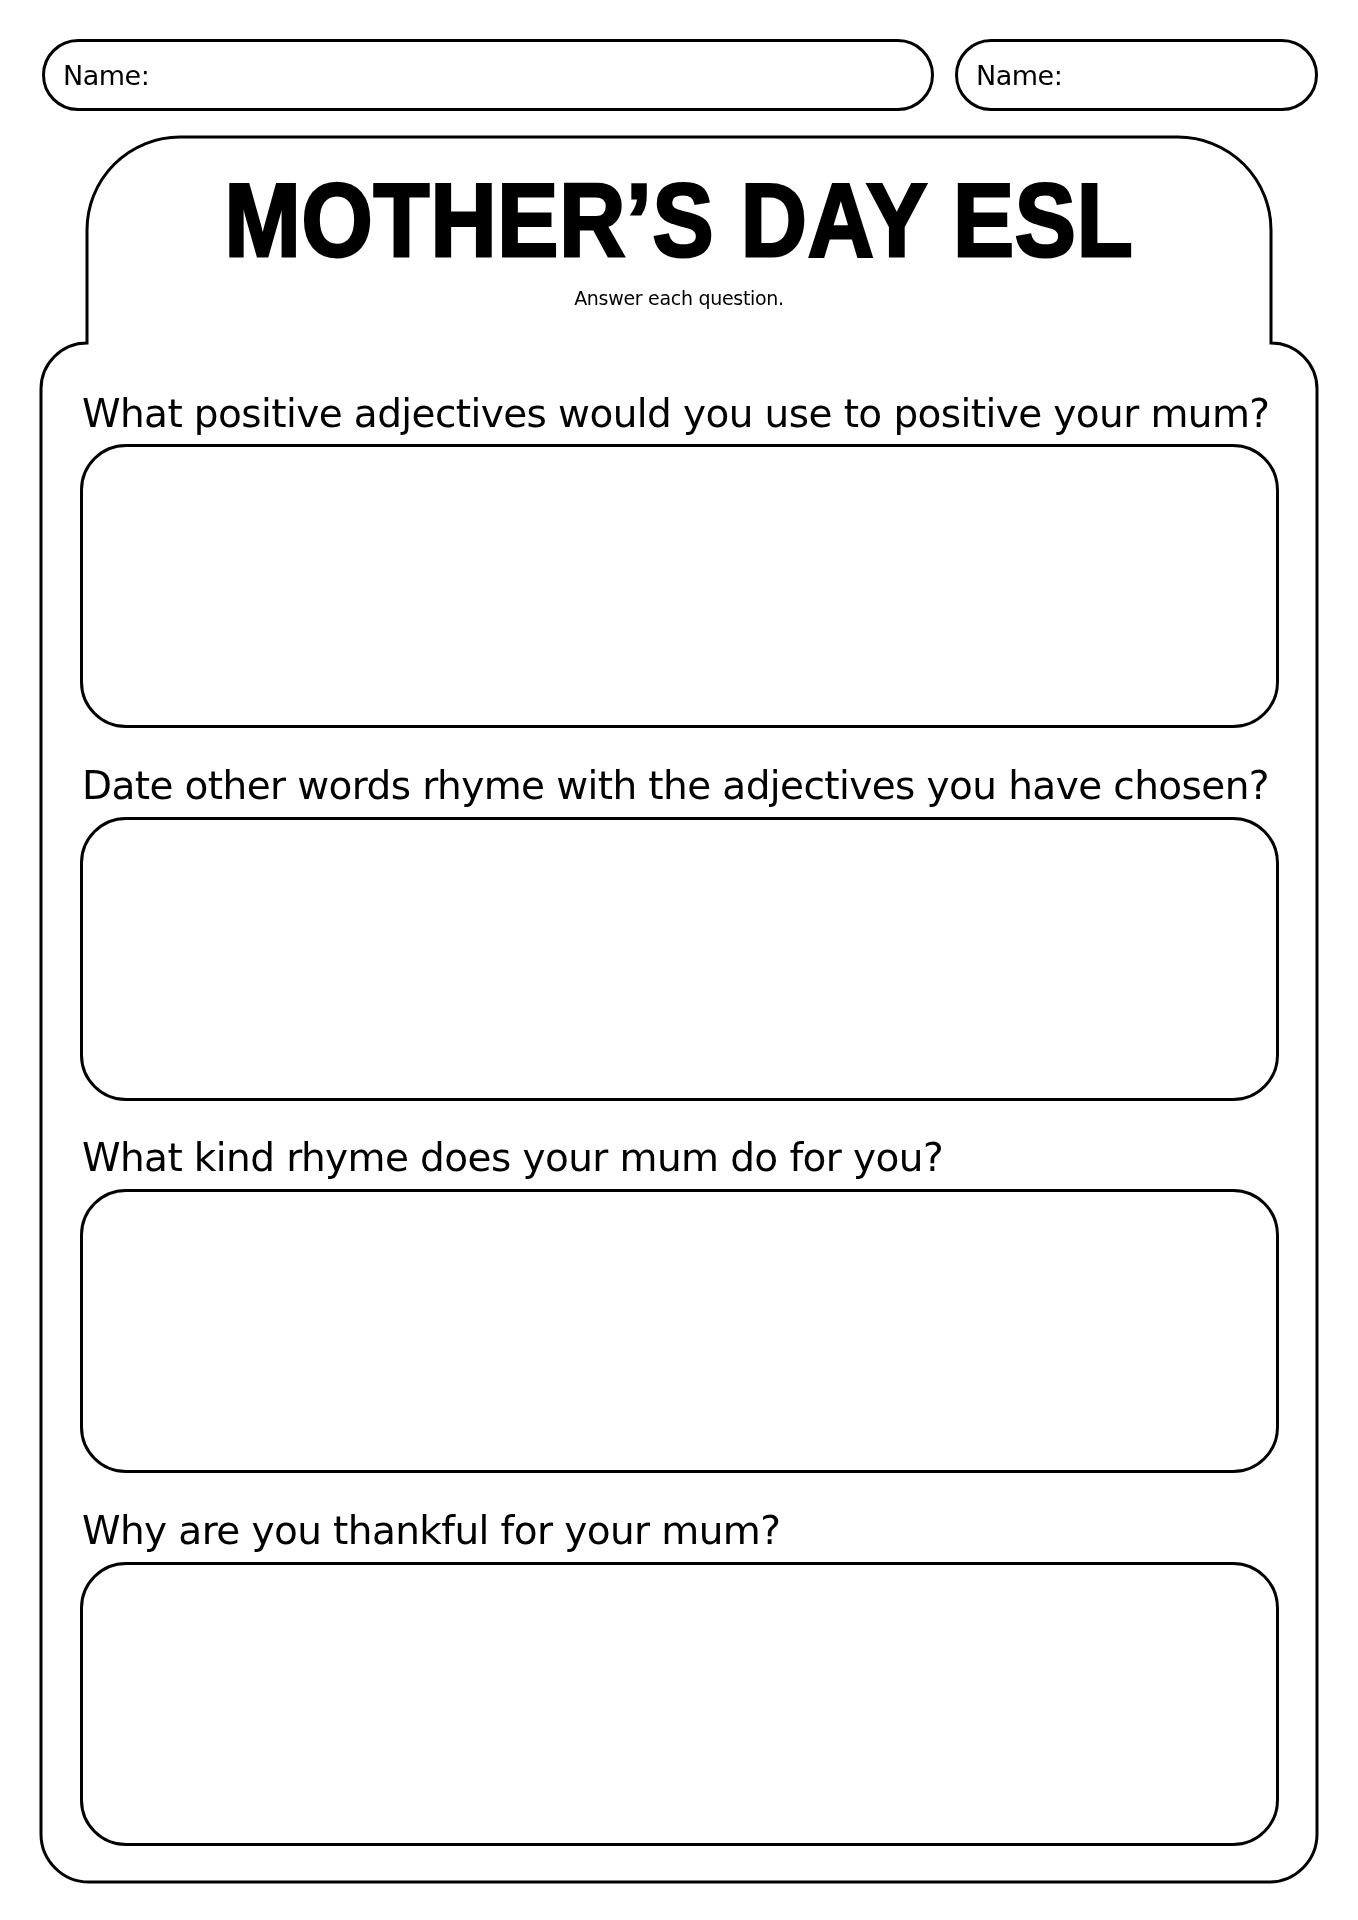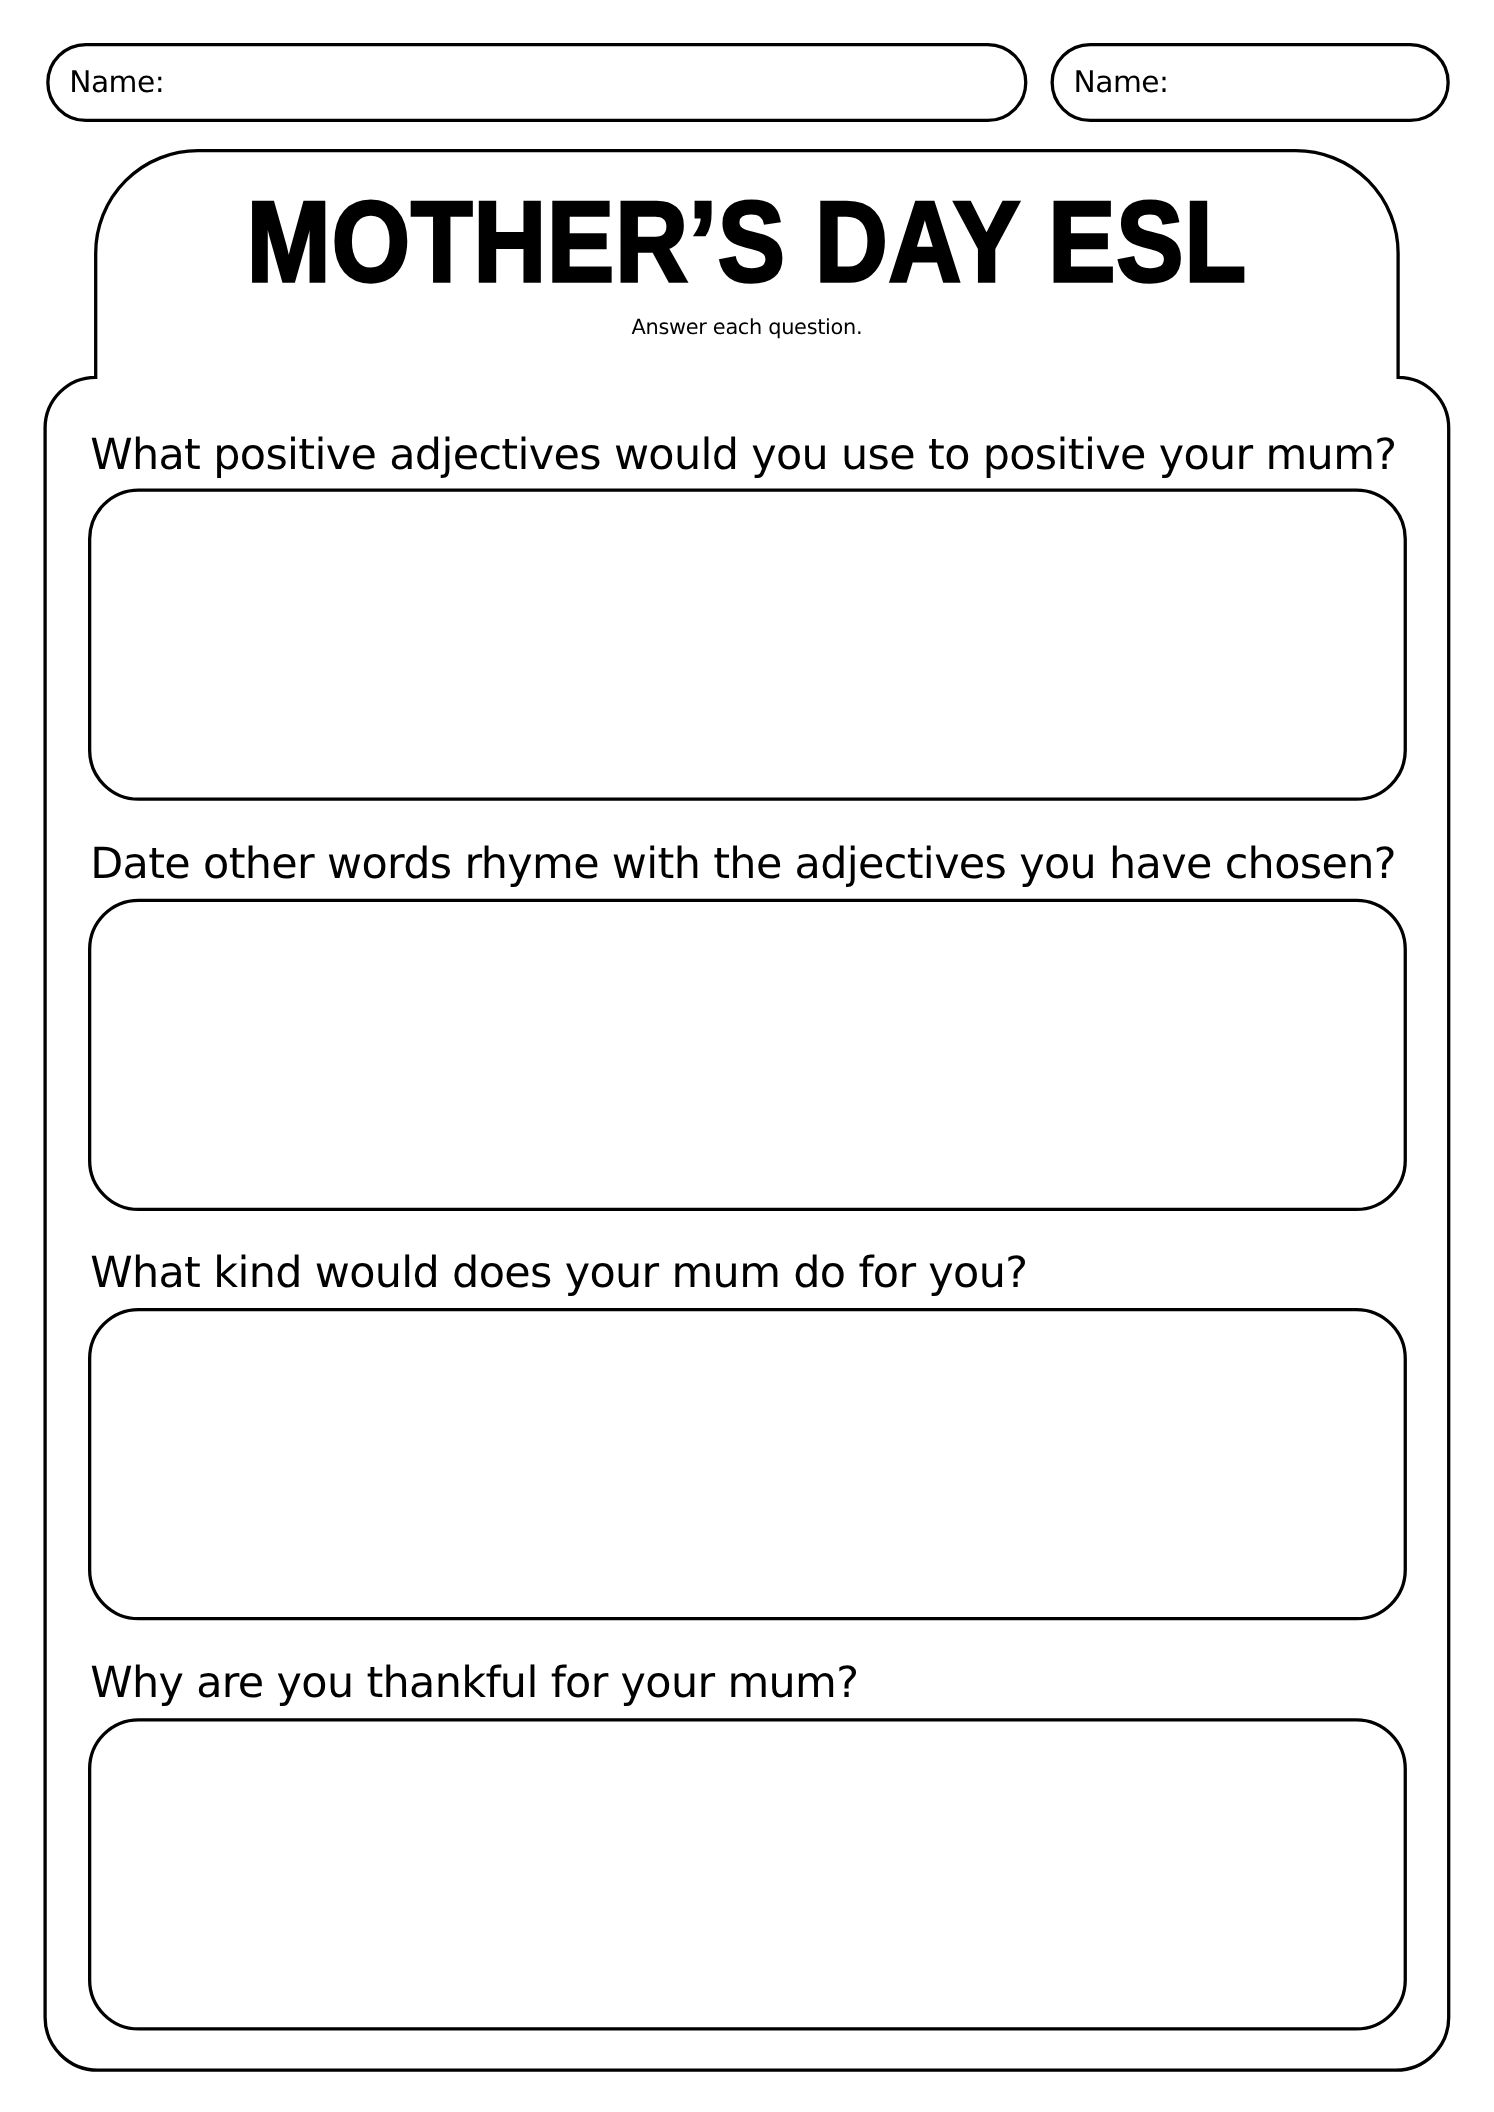--- a/index.html
+++ b/index.html
@@ -40,17 +40,17 @@
 
 <div class="title">MOTHER’S DAY ESL</div>
 <div class="subtitle">Answer each question.</div>
 
 <div class="question" style="top:394px;">What positive adjectives would you use to positive your mum?</div>
 <div class="answer-box" style="top:444px;"></div>
 
 <div class="question" style="top:766px;">Date other words rhyme with the adjectives you have chosen?</div>
 <div class="answer-box" style="top:817px;"></div>
 
-<div class="question" style="top:1138px;">What kind would does your mum do for you?</div>
+<div class="question" style="top:1138px;">What kind rhyme does your mum do for you?</div>
 <div class="answer-box" style="top:1189px;"></div>
 
 <div class="question" style="top:1511px;">Why are you thankful for your mum?</div>
 <div class="answer-box" style="top:1562px;"></div>
 
 </body></html>

